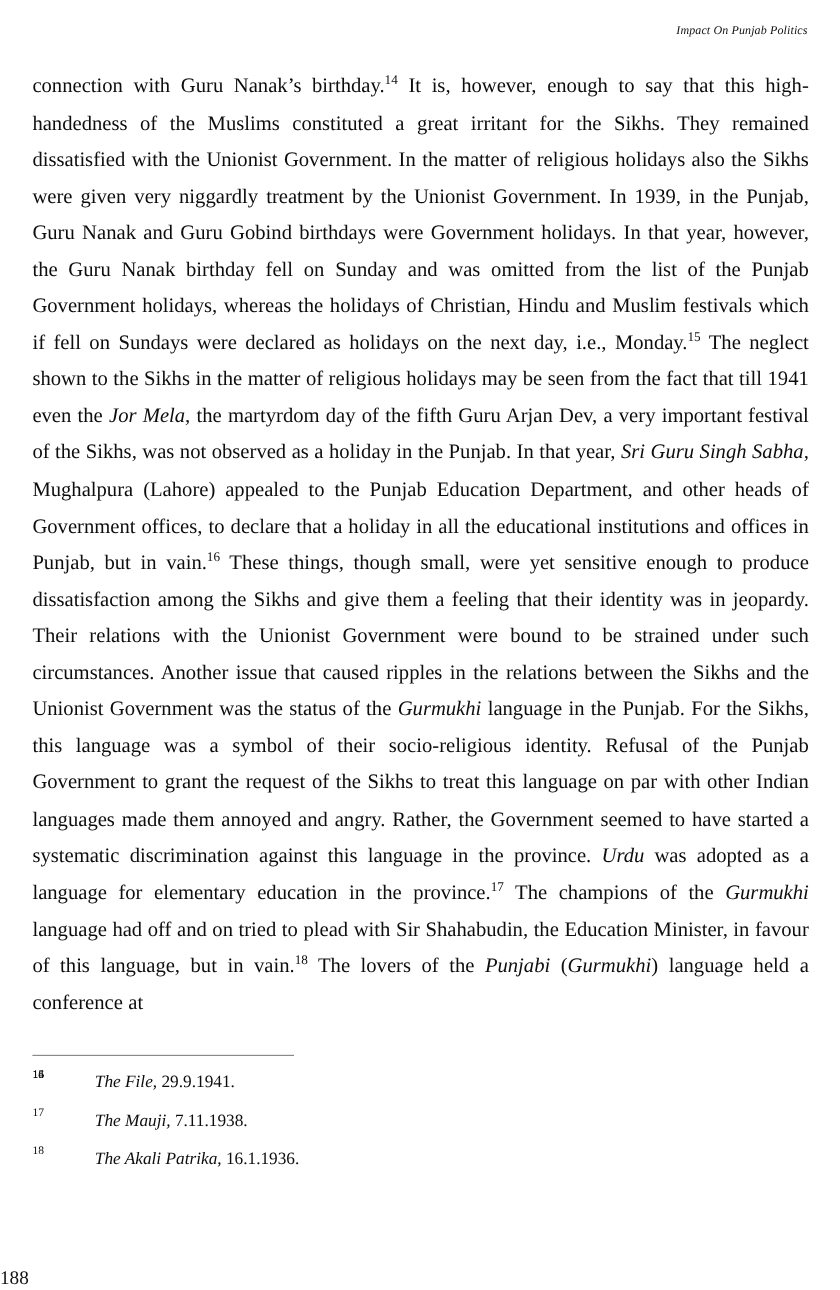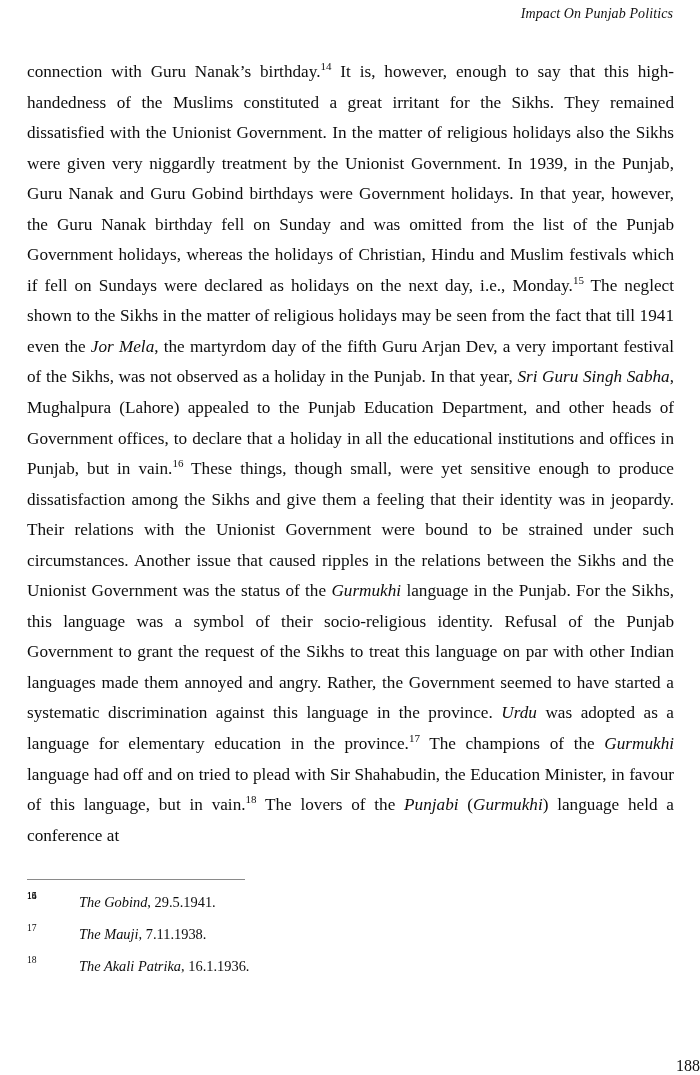--- a/index.html
+++ b/index.html
@@ -19,26 +19,26 @@
   .page {
     position: absolute;
     inset: 0;
     width: 700px;
     height: 1075px;
   }
 
   
   .running-header {
     position: absolute;
-    top: 6px;
+    top: 20px;
     left: 27px;
     width: 646px;
     text-align: right;
     font-style: italic;
-    font-size: 14px;
+    font-size: 10px;
     letter-spacing: 0.1px;
     color: #111;
   }
 
   
   .body-block {
     position: absolute;
     top: 57px;
     left: 27px;
     width: 647px;
@@ -98,21 +98,21 @@
     line-height: 14px;
     font-style: normal;
   }
 
   
   .page-number {
     position: absolute;
     top: 1057px;
     left: 0;
     width: 700px;
-    text-align: right;
+    text-align: left;
     font-size: 16px;
     line-height: 18px;
     color: #111;
   }
 </style>
 </head>
 <body>
 
 <div class="page">
 
@@ -120,20 +120,20 @@
 
   <div class="body-block">
     <p class="body-para" id="body-para"><span>connection with Guru Nanak’s birthday.</span><sup class="fn-ref">14</sup><span> It is, however, enough to say that this high-handedness of the Muslims constituted a great irritant for the Sikhs. They remained dissatisfied with the Unionist Government. In the matter of religious holidays also the Sikhs were given very niggardly treatment by the Unionist Government. In 1939, in the Punjab, Guru Nanak and Guru Gobind birthdays were Government holidays. In that year, however, the Guru Nanak birthday fell on Sunday and was omitted from the list of  the Punjab Government holidays, whereas the holidays of Christian, Hindu and Muslim festivals which if fell on Sundays were declared as holidays on the next day, i.e., Monday.</span><sup class="fn-ref">15</sup><span> The neglect shown to the Sikhs in the matter of religious holidays may be seen from the fact that till 1941 even the </span><span class="it">Jor Mela</span><span>, the martyrdom day of the fifth Guru Arjan Dev, a very important festival of the Sikhs, was not observed as a holiday in the Punjab. In that year, </span><span class="it">Sri Guru Singh Sabha</span><span>, Mughalpura (Lahore) appealed to the Punjab Education Department, and other heads of Government offices, to declare that a holiday in all the educational institutions and offices in Punjab, but in vain.</span><sup class="fn-ref">16</sup><span> These things, though small, were yet sensitive enough to produce dissatisfaction among the Sikhs and give them a feeling that their identity was in jeopardy. Their relations with the Unionist Government were bound to be strained under such circumstances. Another issue that caused ripples in the relations between the Sikhs and the Unionist Government was the status of the </span><span class="it">Gurmukhi</span><span> language in the Punjab. For the Sikhs, this language was a symbol of their socio-religious identity. Refusal of the Punjab Government to grant the request of the Sikhs to treat this language on par with other Indian languages made them annoyed and angry. Rather, the Government seemed to have started a systematic discrimination against this language in the province. </span><span class="it">Urdu</span><span> was adopted as a language for elementary education in the province.</span><sup class="fn-ref">17</sup><span> The champions of the </span><span class="it">Gurmukhi</span><span> language had off and on tried to plead with Sir Shahabudin, the Education Minister, in favour of this language, but in vain.</span><sup class="fn-ref">18</sup><span> The lovers of the </span><span class="it">Punjabi</span><span> (</span><span class="it">Gurmukhi</span><span>) language held a conference at</span></p>
   </div>
 
   <div class="footnote-rule"></div>
 
   <div class="footnotes" id="footnote-list">
       <div class="footnote"><span class="fn-num">14</span></div>
       <div class="footnote"><span class="fn-num">15</span></div>
-      <div class="footnote"><span class="fn-num">16</span><span><span class="it">The Gobind</span><span>, 29.5.1941.</span></span></div>
+      <div class="footnote"><span class="fn-num">16</span><span><span class="it">The File</span><span>, 29.9.1941.</span></span></div>
       <div class="footnote"><span class="fn-num">17</span><span><span class="it">The Mauji,</span><span> 7.11.1938.</span></span></div>
       <div class="footnote"><span class="fn-num">18</span><span><span class="it">The Akali Patrika</span><span>, 16.1.1936.</span></span></div>
     </div>
 
   <div class="page-number">188</div>
 
 </div>
 
 </body></html>

